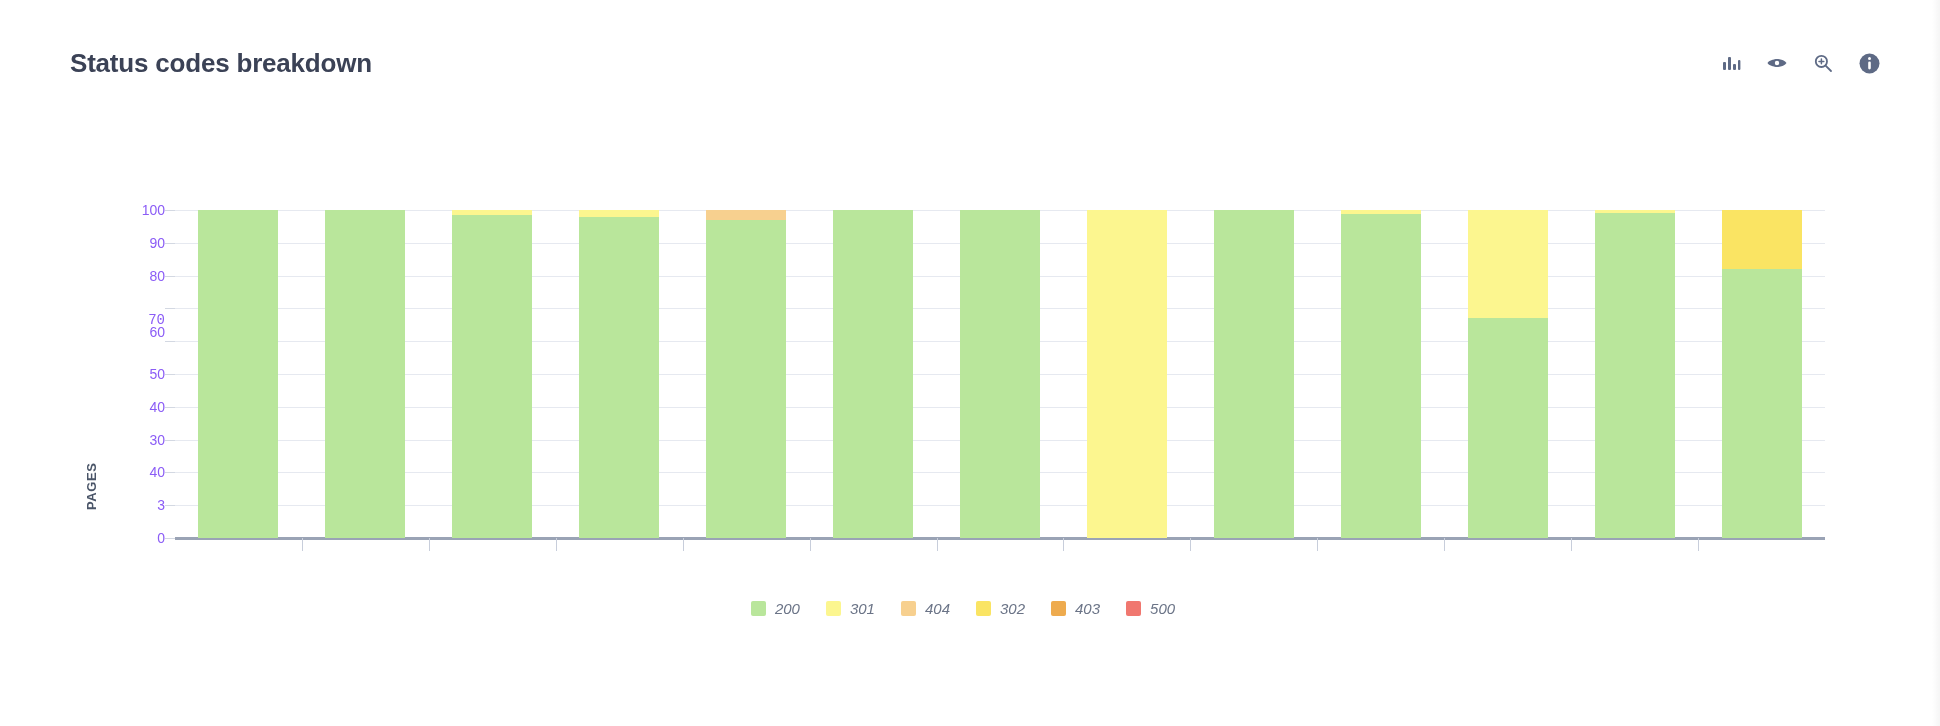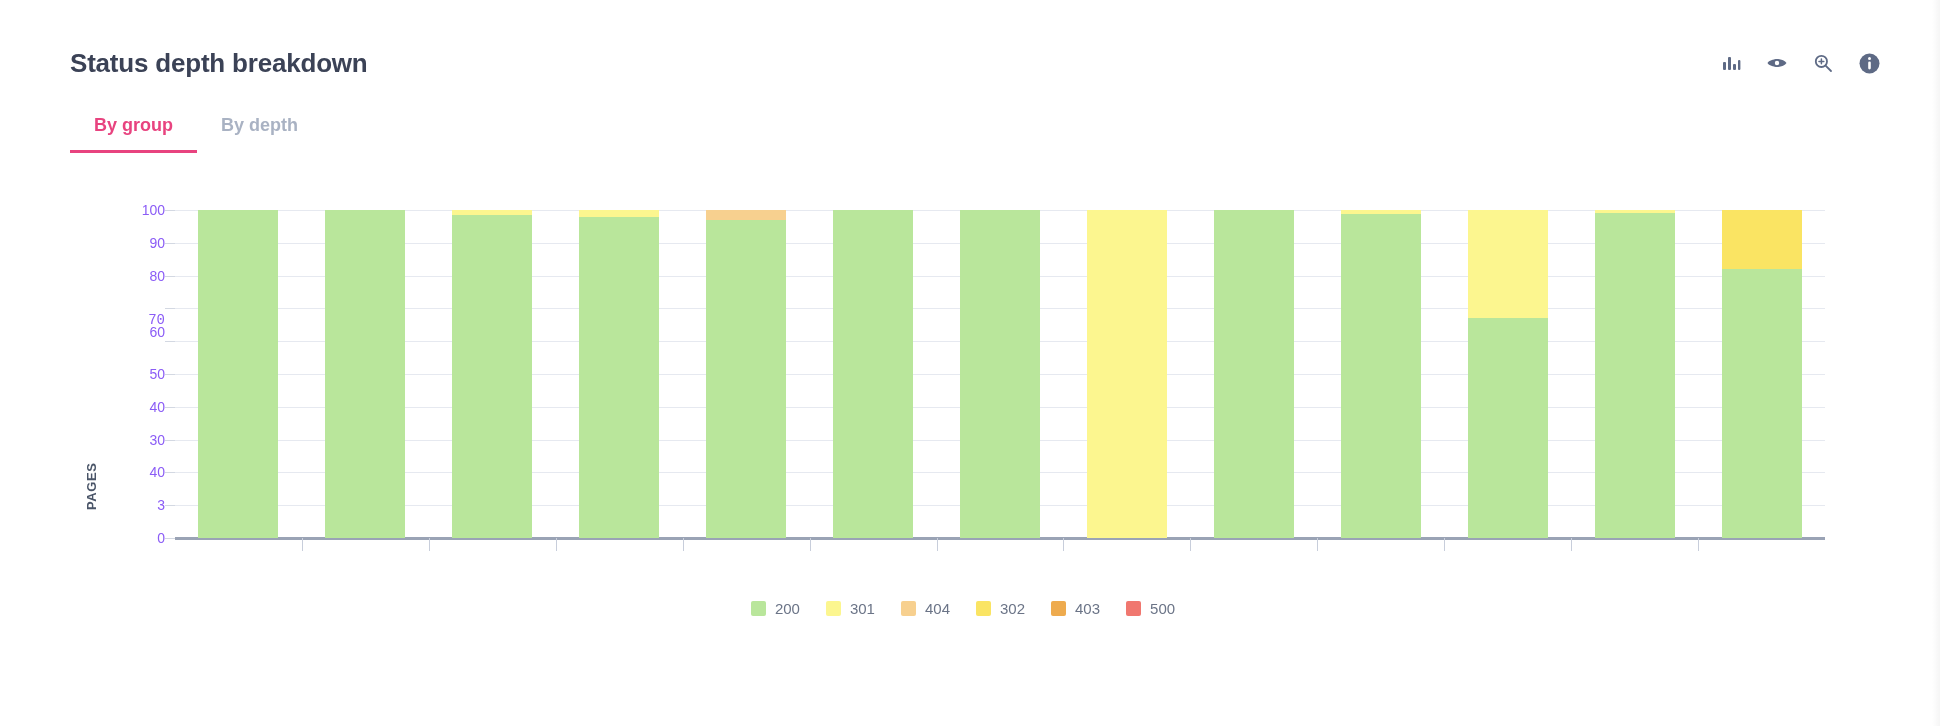--- a/index.html
+++ b/index.html
@@ -150,20 +150,21 @@
 
   
   .legend {
     position: absolute;
     left: 0; top: 600px;
     width: 1940px;
     display: flex;
     justify-content: center;
     align-items: center;
     gap: 12px;
+    font-style: italic;
   }
   .legend-item {
     display: flex;
     align-items: center;
     gap: 9px;
     margin-right: 14px;
     cursor: pointer;
   }
   .legend-swatch {
     width: 15px; height: 15px;
@@ -180,21 +181,21 @@
     background: linear-gradient(to left, rgba(0,0,0,0.04), rgba(0,0,0,0));
     pointer-events: none;
   }
 </style>
 </head>
 <body>
 
 <div class="card">
 
   <div class="card-header">
-    <div class="card-title">Status depth breakdown</div>
+    <div class="card-title">Status codes breakdown</div>
 
     <div class="header-tools">
       <div class="tool-icon" title="chart">
         <svg width="20" height="20" viewBox="0 0 20 20" fill="currentColor">
           <rect x="2" y="9" width="3" height="8" rx="1"></rect>
           <rect x="7" y="4" width="3" height="13" rx="1"></rect>
           <rect x="12" y="11" width="3" height="6" rx="1"></rect>
           <rect x="17" y="7" width="2.4" height="10" rx="1"></rect>
         </svg>
       </div>
@@ -215,24 +216,20 @@
       <div class="tool-icon" title="info">
         <svg width="21" height="21" viewBox="0 0 21 21">
           <circle cx="10.5" cy="10.5" r="10" fill="currentColor"></circle>
           <circle cx="10.5" cy="5.6" r="1.5" fill="#ffffff"></circle>
           <rect x="9.2" y="8.4" width="2.6" height="8" rx="1.3" fill="#ffffff"></rect>
         </svg>
       </div>
     </div>
   </div>
 
-  <div class="tabs">
-    <div class="tab active">By group</div>
-    <div class="tab">By depth</div>
-  </div>
 
   <div class="chart-wrap">
     <div class="y-axis-title">PAGES</div>
 
     <div class="plot">
       <div id="grid-layer">
           <div class="gridline axis0" style="top: 327px;"></div>
           <div class="tick-mark" style="top: 328px;"></div>
           <div class="gridline" style="top: 295.2px;"></div>
           <div class="tick-mark" style="top: 295.2px;"></div>

